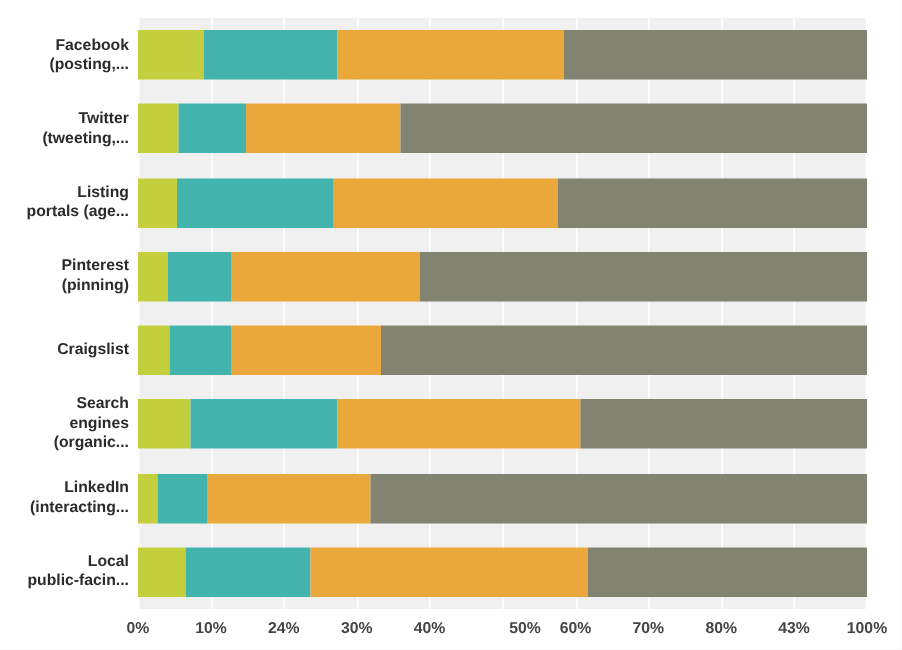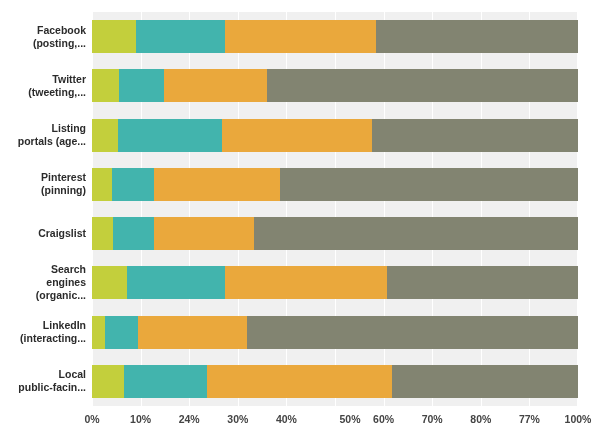--- a/index.html
+++ b/index.html
@@ -220,17 +220,17 @@
   <div class="x-axis">
       <div class="x-tick" style="left: 0px;">0%</div>
       <div class="x-tick" style="left: 48.6px;">10%</div>
       <div class="x-tick" style="left: 97.2px;">24%</div>
       <div class="x-tick" style="left: 145.8px;">30%</div>
       <div class="x-tick" style="left: 194.4px;">40%</div>
       <div class="x-tick" style="left: 247px; margin-left: 11px;">50%</div>
       <div class="x-tick" style="left: 291.6px;">60%</div>
       <div class="x-tick" style="left: 340.2px;">70%</div>
       <div class="x-tick" style="left: 388.8px;">80%</div>
-      <div class="x-tick" style="left: 437.4px;">77%</div>
+      <div class="x-tick" style="left: 437.4px;">43%</div>
       <div class="x-tick" style="left: 486px;">100%</div>
     </div>
 
 </div>
 
 </body></html>

